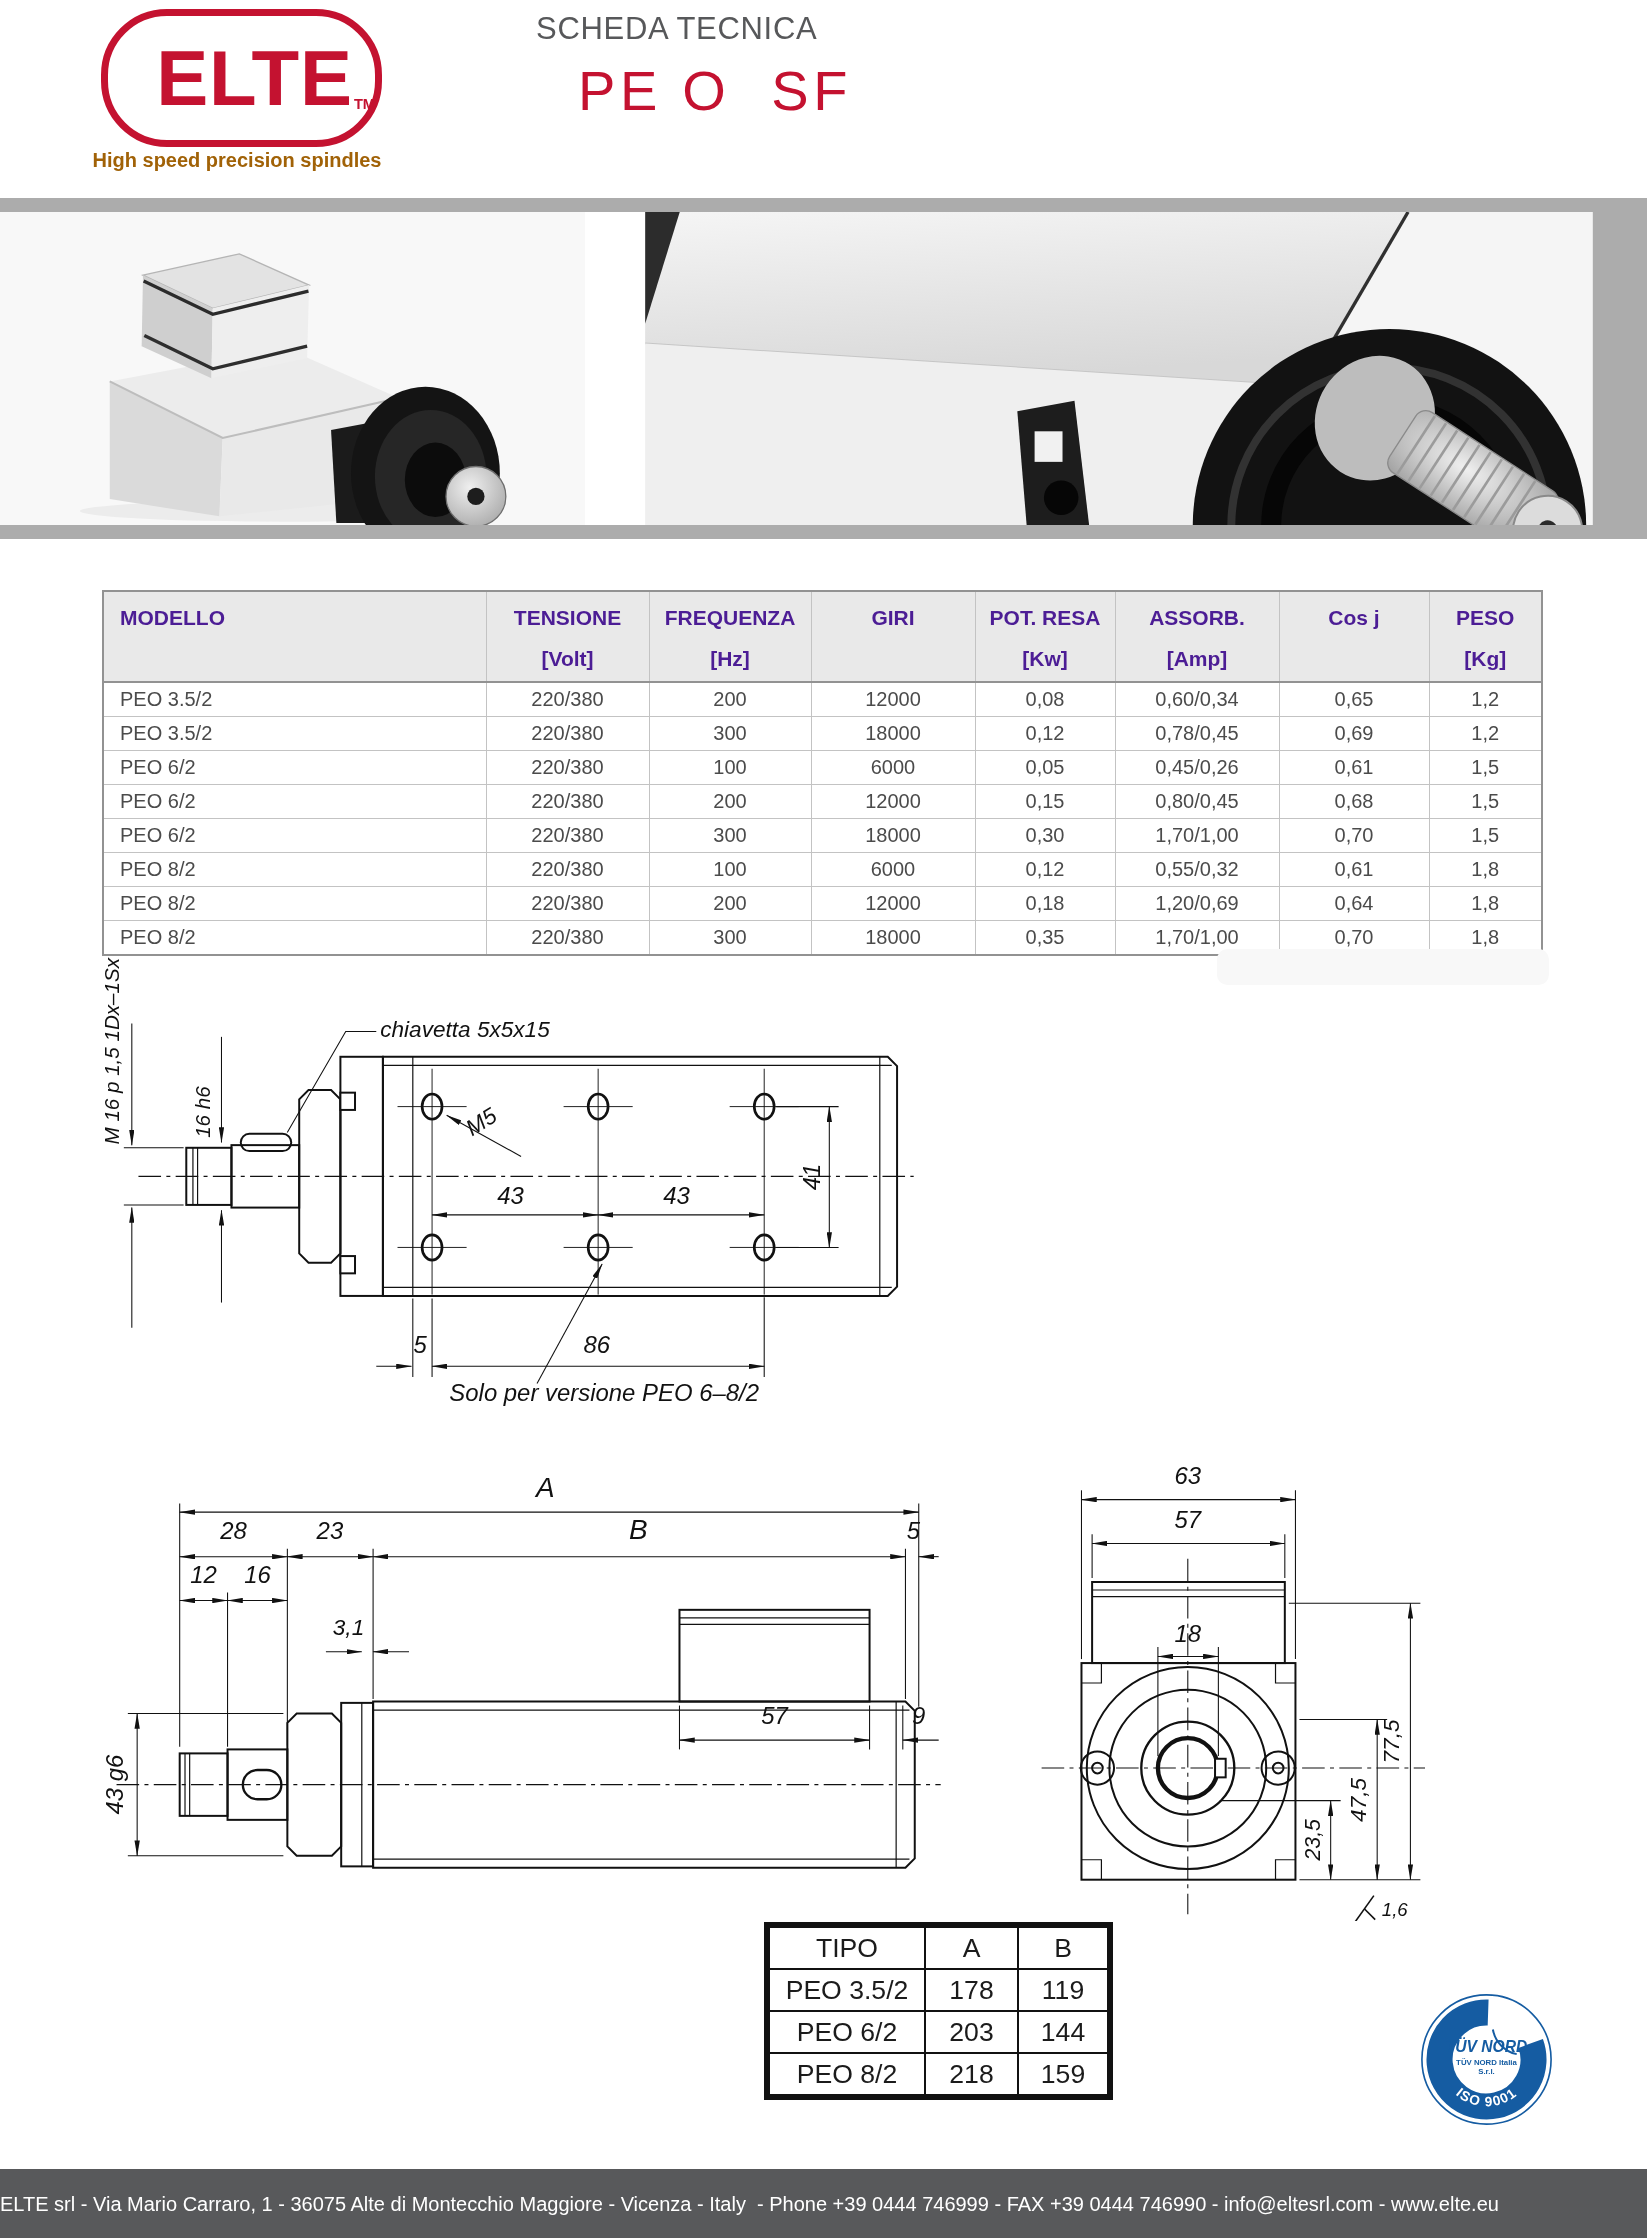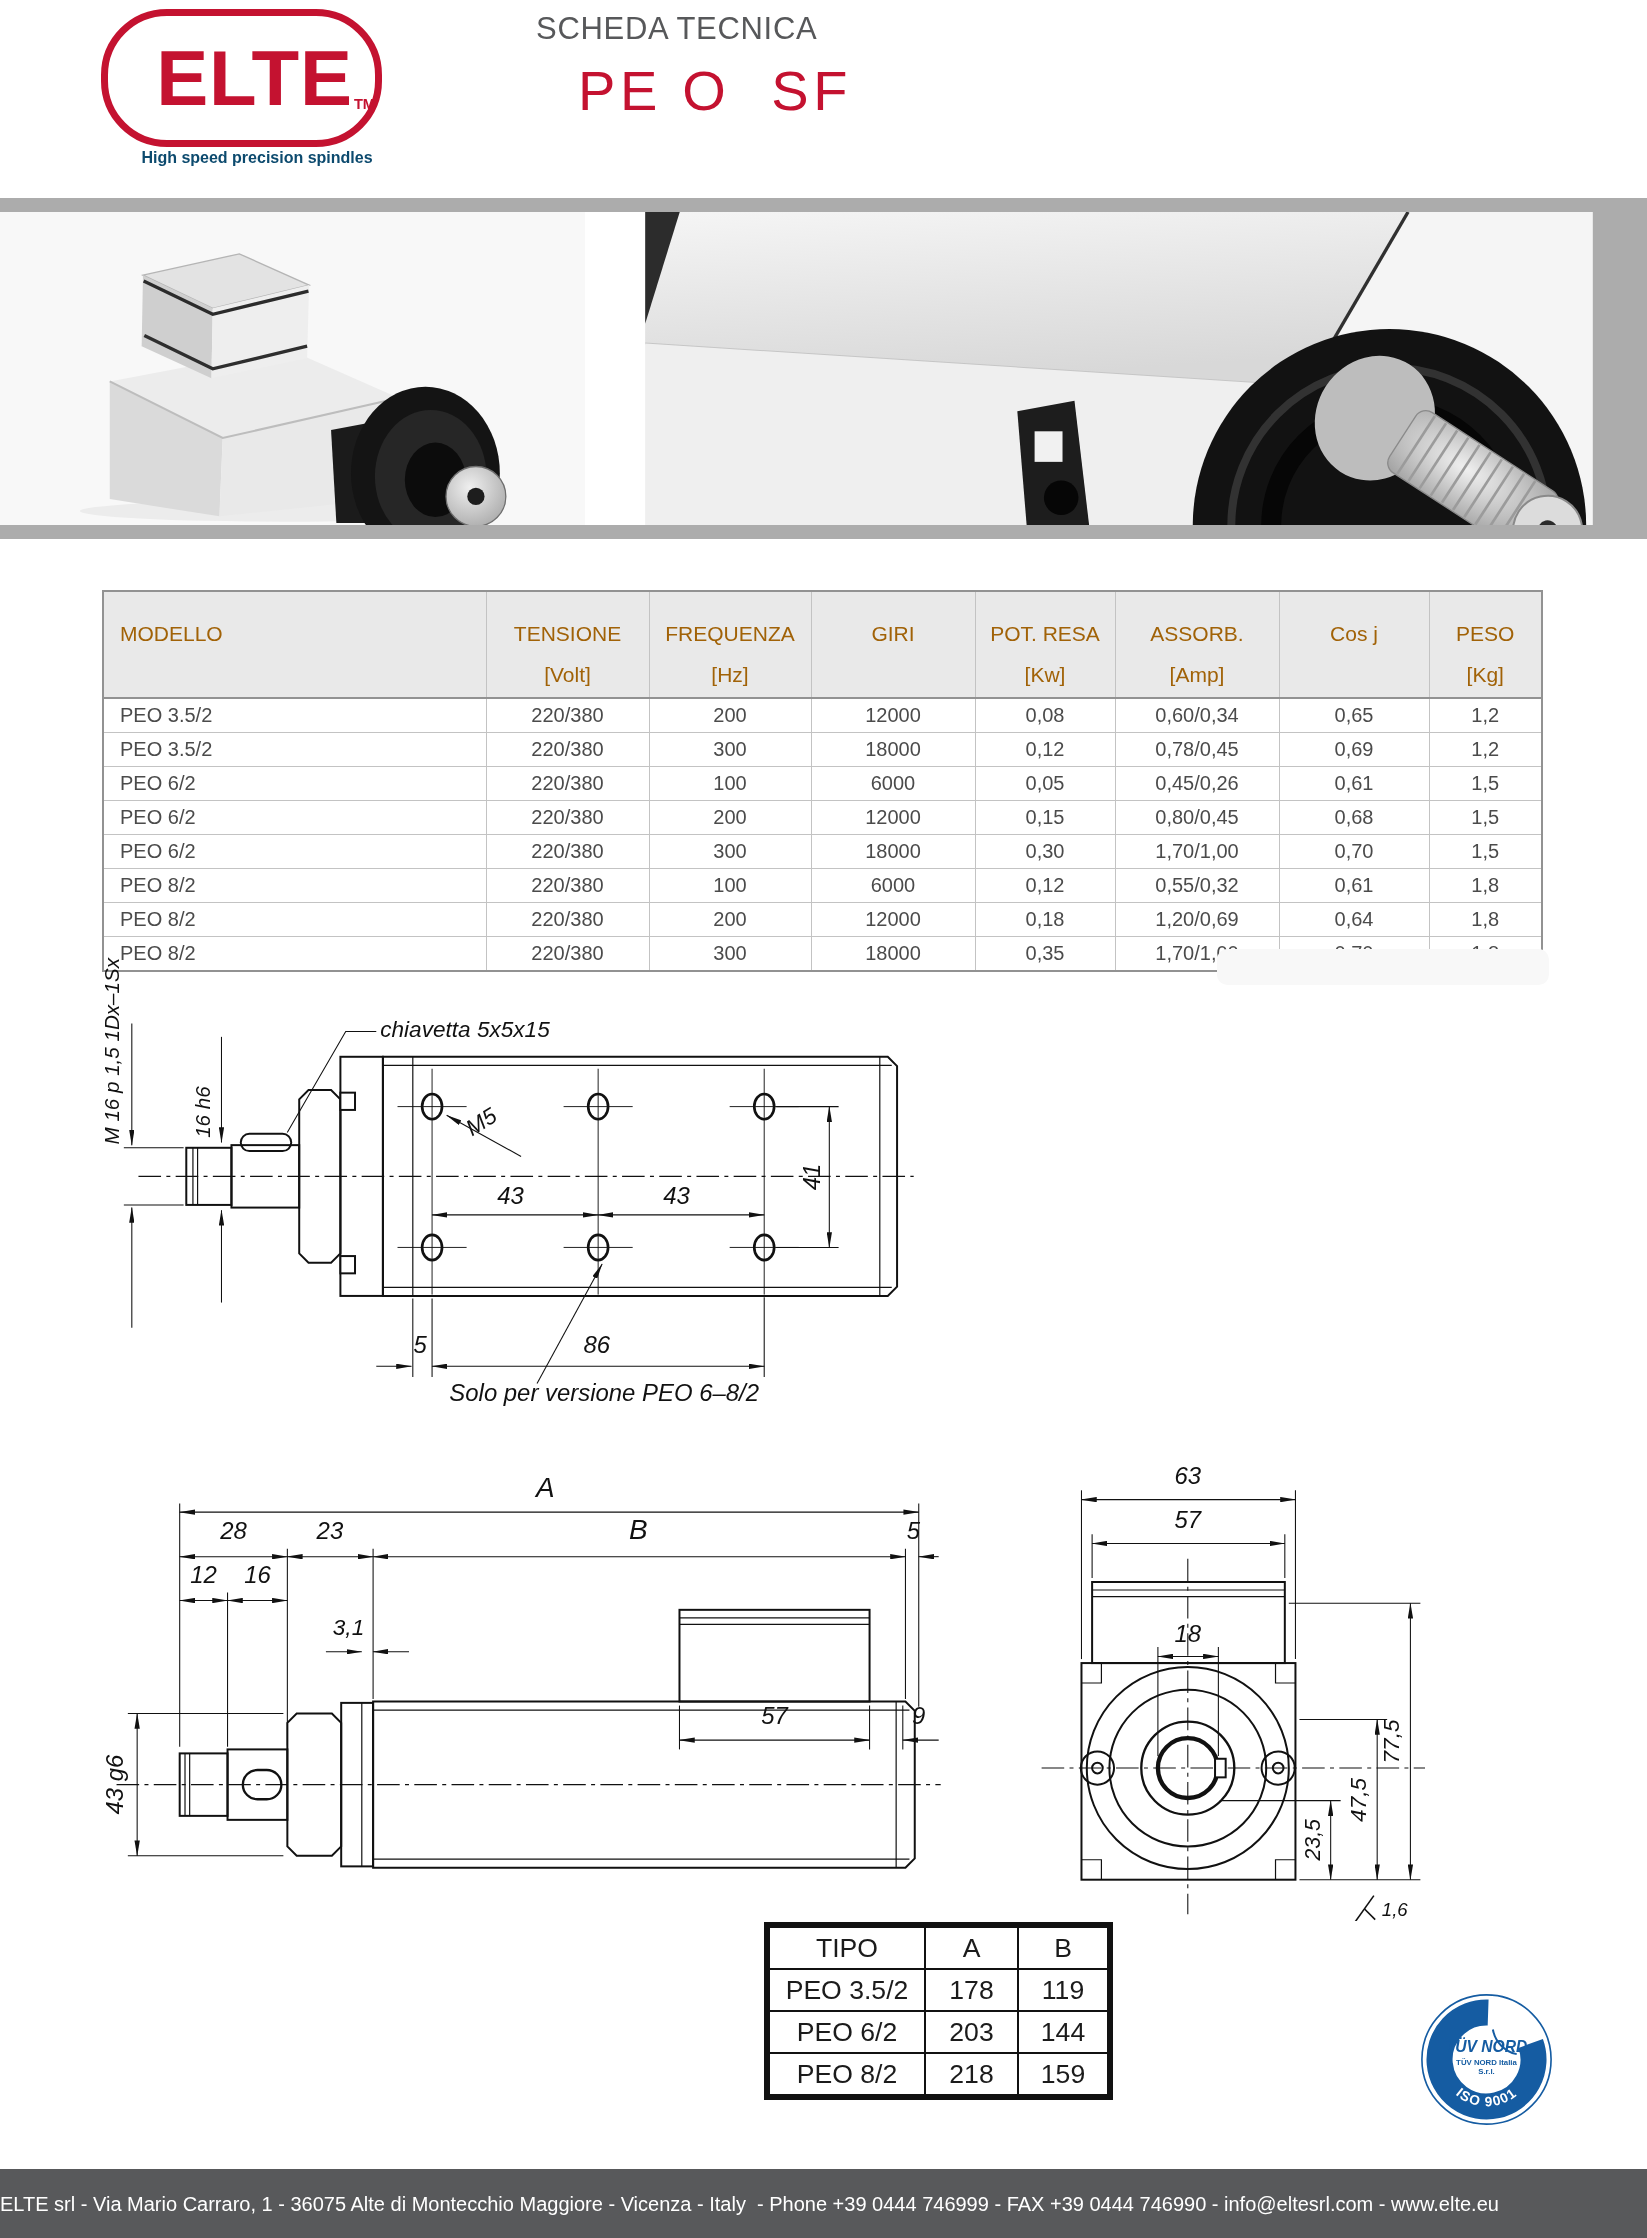--- a/index.html
+++ b/index.html
@@ -4,34 +4,34 @@
 <style>
   html,body{margin:0;padding:0;background:#fff;}
   body{font-family:"Liberation Sans",sans-serif;}
   .page{position:relative;width:1648px;height:2239px;background:#fff;overflow:hidden;}
 
   
   .logo-box{position:absolute;left:101px;top:9.3px;width:267px;height:124px;border:7.3px solid #C41230;
     border-radius:66px;display:flex;align-items:center;justify-content:flex-end;background:#fff;}
   .logo-text{font-size:78px;font-weight:bold;color:#C41230;line-height:1;letter-spacing:0.7px;}
   .logo-tm{font-size:14.6px;font-weight:bold;color:#C41230;align-self:flex-end;margin-bottom:28px;margin-left:1.3px;}
-  .tagline{position:absolute;left:92px;top:149px;width:290px;text-align:center;font-size:16px;font-weight:bold;color:#0c4a6e;margin-left:20px;}
+  .tagline{position:absolute;left:92px;top:149px;width:290px;text-align:center;font-size:20px;font-weight:bold;color:#a16207;}
   .doc-title{position:absolute;left:536px;top:10.6px;font-size:31px;color:#57585A;letter-spacing:0.7px;}
   .product-name{position:absolute;left:534px;top:58px;font-size:56px;color:#C41230;letter-spacing:4.7px;white-space:pre;margin-left:44px;}
 
   
   .band-bar{position:absolute;left:0;width:1648px;height:14px;background:#ACACAC;}
   .band-right{position:absolute;left:1592px;top:212px;width:56px;height:313px;background:#ACACAC;}
   .photo{position:absolute;top:212px;height:313px;}
 
   
   .spec-table{position:absolute;left:102px;top:590px;border-collapse:collapse;table-layout:fixed;border:2px solid #929292;background:#fff;}
   .spec-table th,.spec-table td{border:1.3px solid #c3c3c3;overflow:hidden;}
-  .spec-table thead th{background:#e9e9e9;border-bottom:2.7px solid #929292;font-weight:normal;color:#a16207;
-    font-size:21px;height:74px;vertical-align:top;padding-top:30px;text-align:center;}
+  .spec-table thead th{background:#e9e9e9;border-bottom:2.7px solid #929292;font-weight:bold;color:#4c1d95;
+    font-size:21px;height:74px;vertical-align:top;padding-top:14px;text-align:center;}
   .spec-table thead th .unit{margin-top:17px;}
   .spec-table thead th:first-child{text-align:left;padding-left:16px;}
   .spec-table td{height:33px;font-size:20px;color:#4b4b4b;text-align:center;padding:0;}
   .spec-table tbody td:first-child{text-align:left;padding-left:16px;}
 
   .faint-panel{position:absolute;left:1217px;top:949px;width:332px;height:36px;background:#f8f8f8;border-radius:10.6px;}
 
   .drawing{position:absolute;}
   .drawing text{font-family:"Liberation Sans",sans-serif;font-style:italic;fill:#111;}
 

